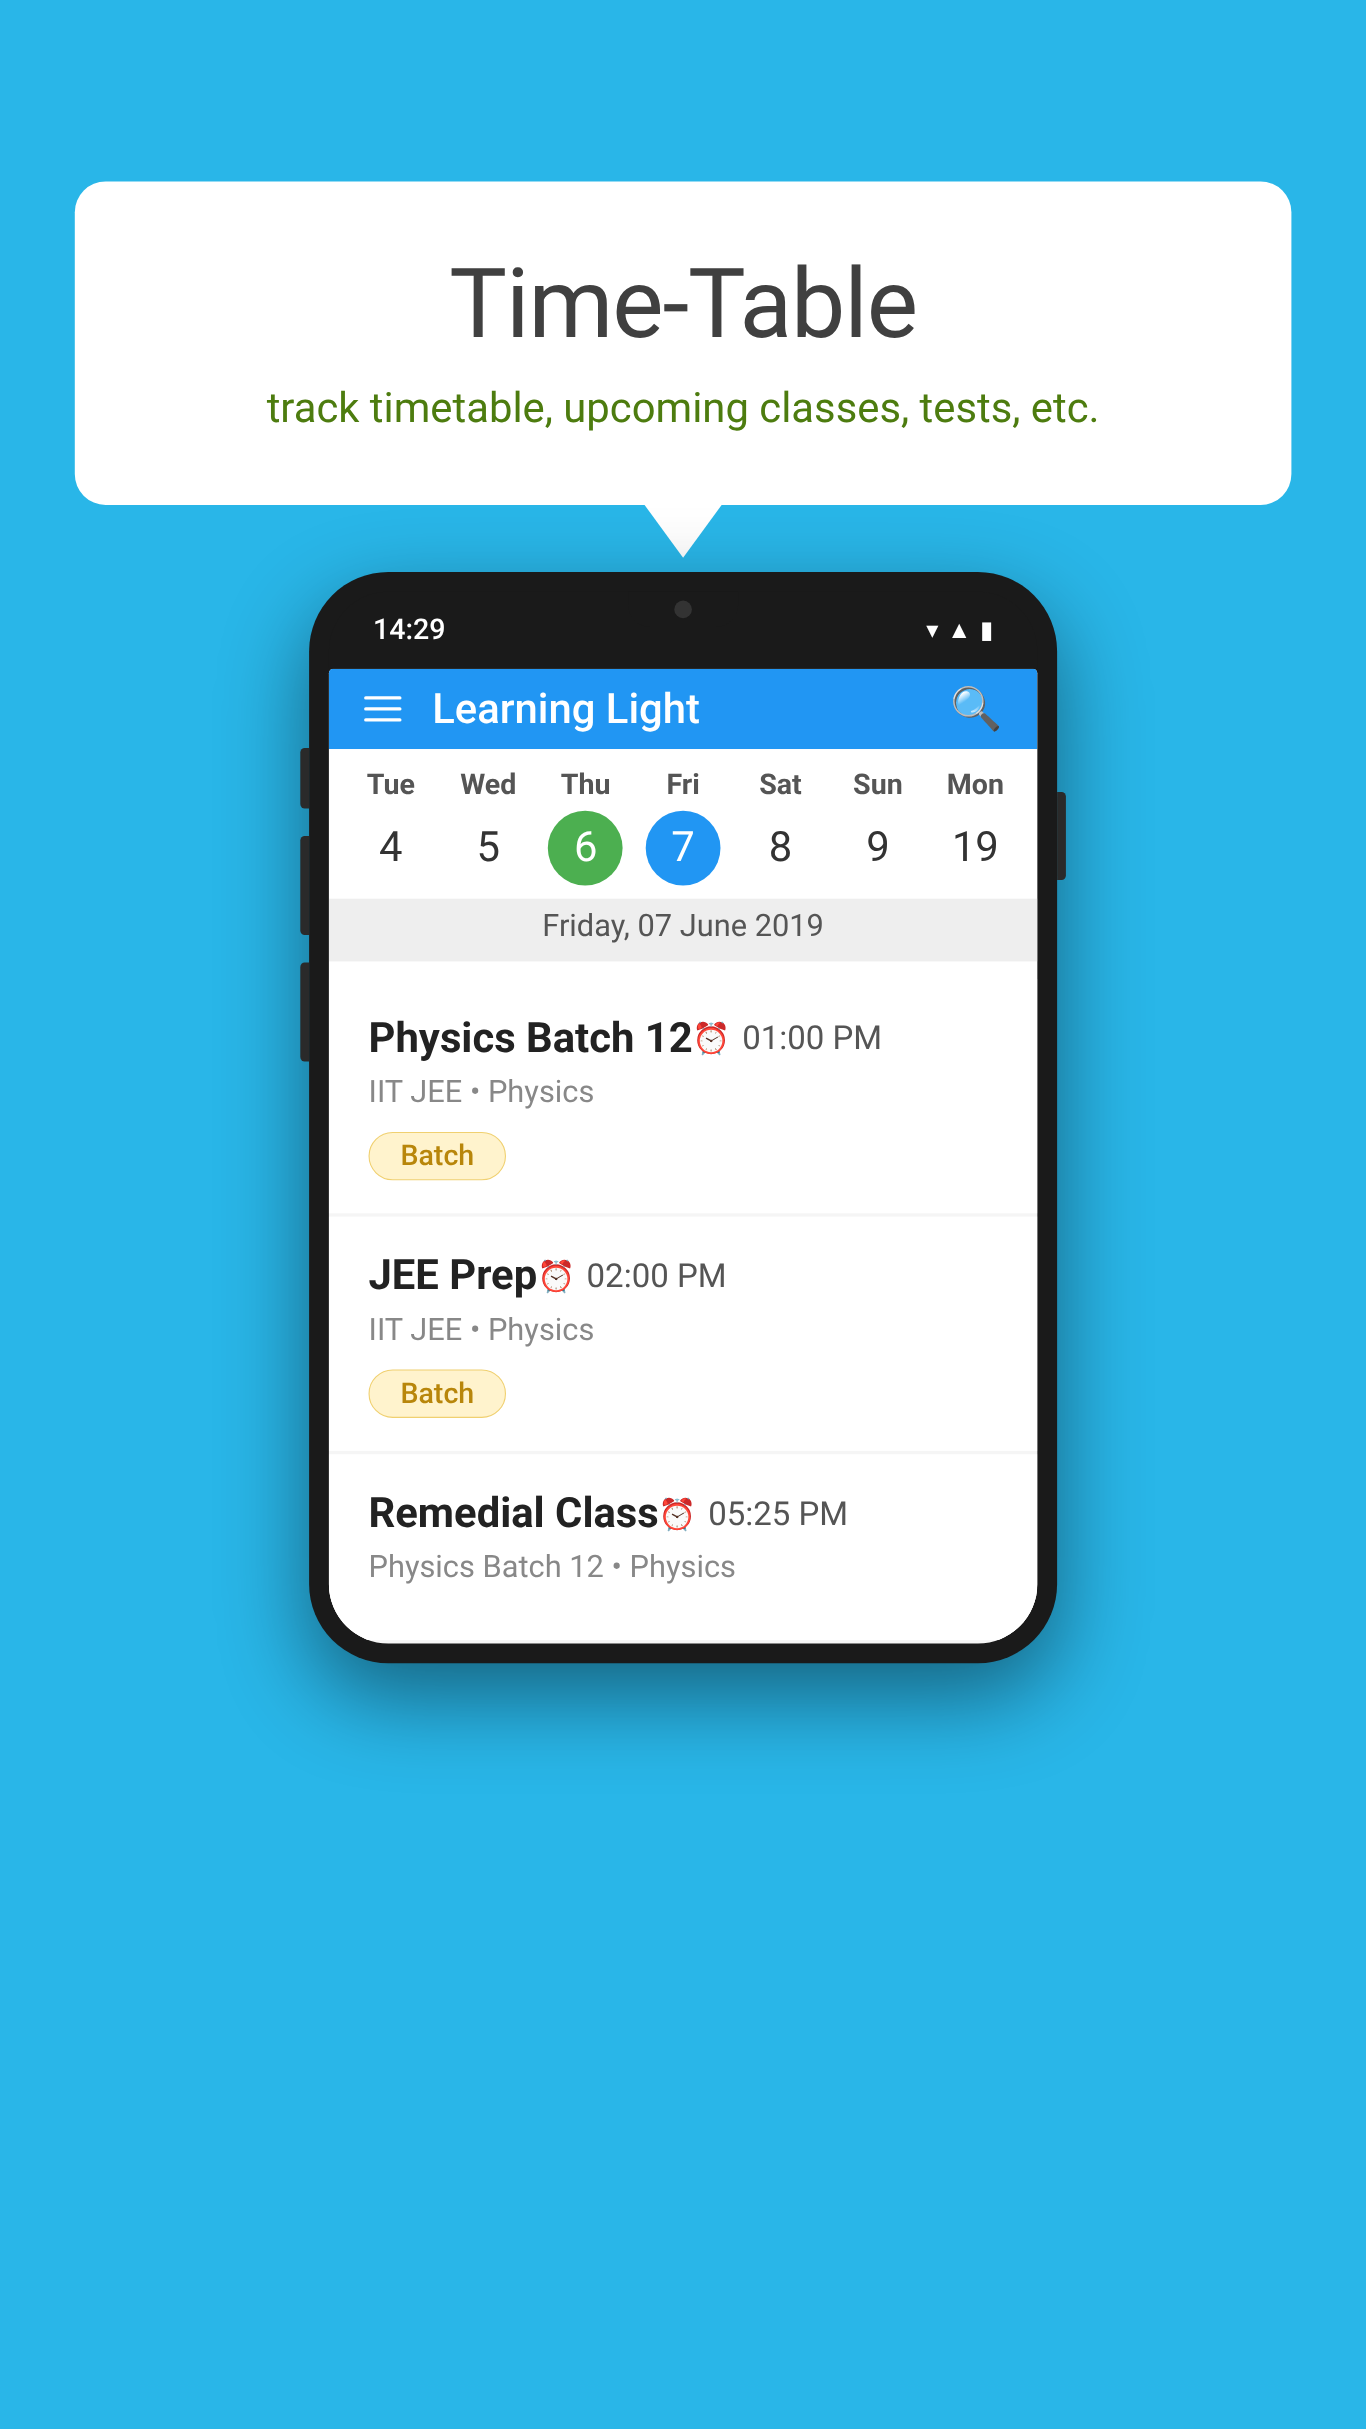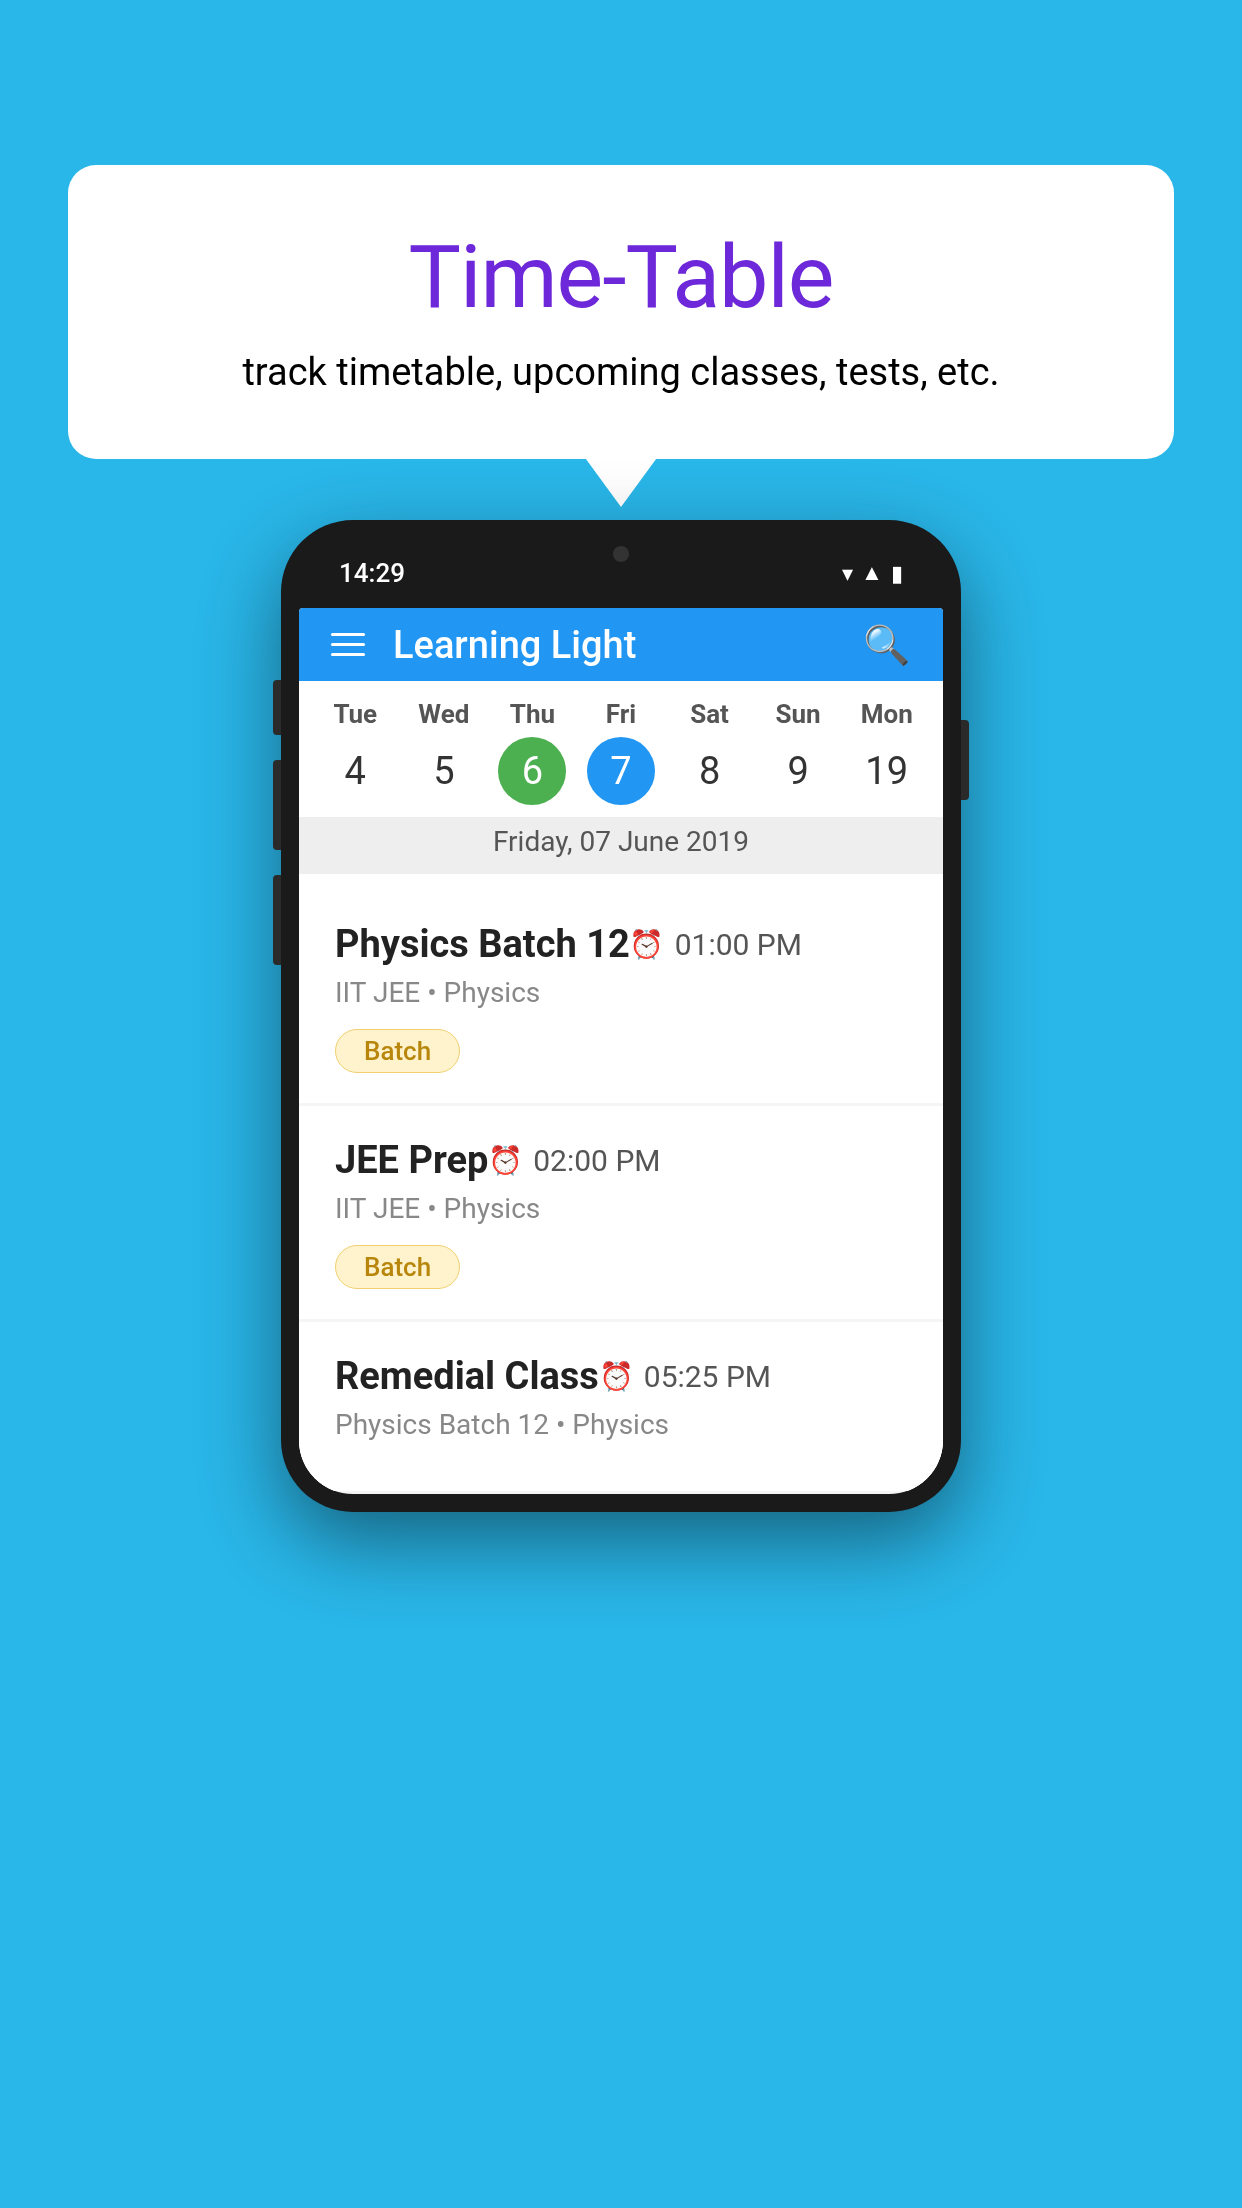--- a/index.html
+++ b/index.html
@@ -39,28 +39,28 @@
       width: 0;
       height: 0;
       border-left: 38px solid transparent;
       border-right: 38px solid transparent;
       border-top: 52px solid white;
     }
 
     .bubble-title {
       font-size: 88px;
       font-weight: 400;
-      color: #6d28d9;
+      color: #404040;
       margin-bottom: 22px;
       letter-spacing: -1px;
     }
 
     .bubble-subtitle {
       font-size: 38px;
-      color: #000000;
+      color: #4d7c0f;
       font-weight: 400;
     }
 
     
     .phone-wrapper {
       position: absolute;
       top: 520px;
       left: 50%;
       transform: translateX(-50%);
       width: 680px;

